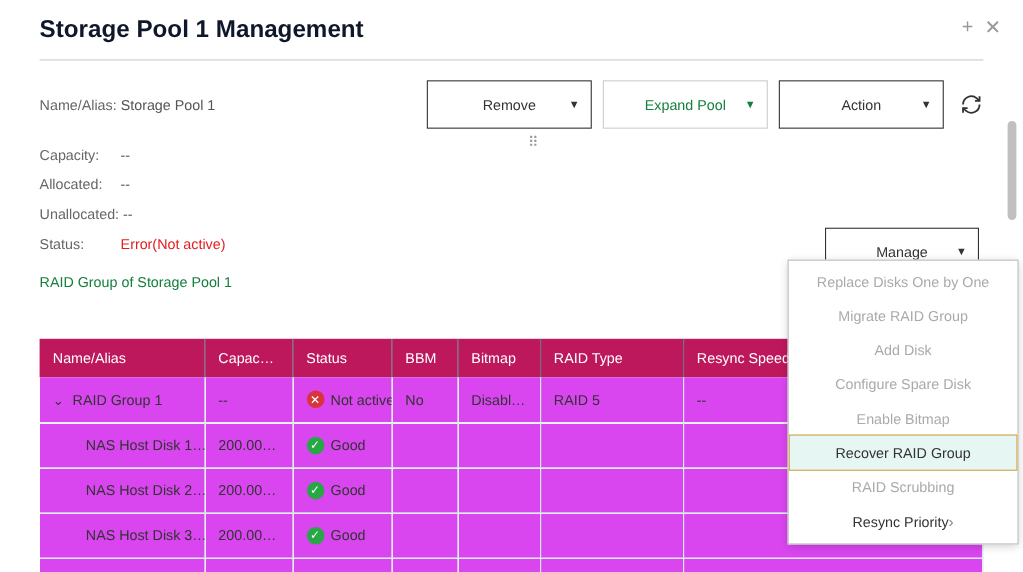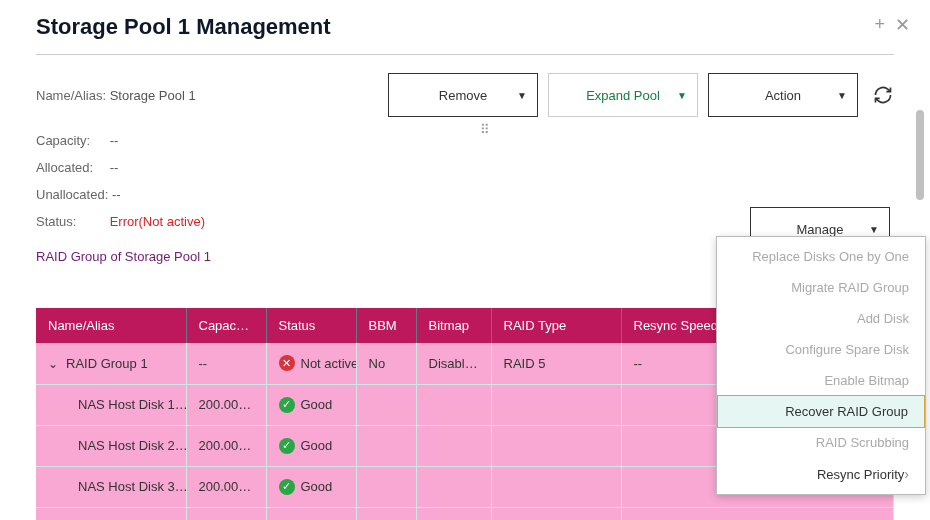--- a/index.html
+++ b/index.html
@@ -72,21 +72,21 @@
     cursor: pointer;
   }
   .info-line {
     padding: 6px 0;
     color: #555;
   }
   .info-line .lbl { display:inline-block; min-width: 70px; color:#666;}
   .info-line .val-error { color: #e02020; }
   .raid-group-label {
     padding: 14px 0 8px 0;
-    color: #701a75;
+    color: #15803d;
   }
   .manage-row {
     position: absolute;
     right: 40px;
     top: 207px;
   }
   .btn.manage {
     min-width: 140px;
   }
   
@@ -102,21 +102,21 @@
   table.grid th {
     background: #be185d;
     color: #fff;
     text-align: left;
     padding: 10px 12px;
     font-weight: normal;
     font-size: 13px;
     border-right: 1px solid #6b768a;
   }
   table.grid td {
-    background: #f9a8d4;
+    background: #d946ef;
     padding: 6px 12px;
     border-right: 1px solid #d0e8e4;
     border-bottom: 1px solid #d0e8e4;
     height: 41px;
     white-space: nowrap;
     overflow: hidden;
     text-overflow: ellipsis;
   }
   .col-name { width: 150px; }
   .col-cap  { width: 80px; }
@@ -154,21 +154,21 @@
     background: #fff;
     border: 1px solid #bbb;
     box-shadow: 0 2px 8px rgba(0,0,0,0.2);
     z-index: 10;
     padding: 4px 0;
   }
   .dropdown .item {
     padding: 8px 16px;
     font-size: 13px;
     display: flex;
-    justify-content: flex-end;
+    justify-content: center;
     align-items: center;
     cursor: pointer;
   }
   .dropdown .item.disabled { color:#aaa; cursor:default;}
   .dropdown .item.highlight {
     background:#e6f7f3;
     border:1px solid #d4a43e;
     margin:-1px 0;
   }
   .dropdown .chevron { font-size: 14px; color:#888;}

